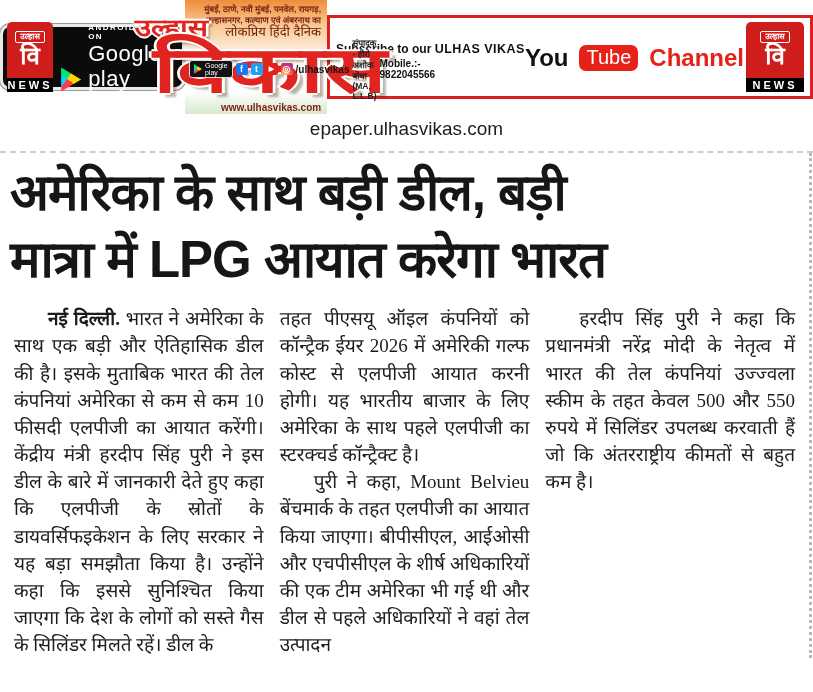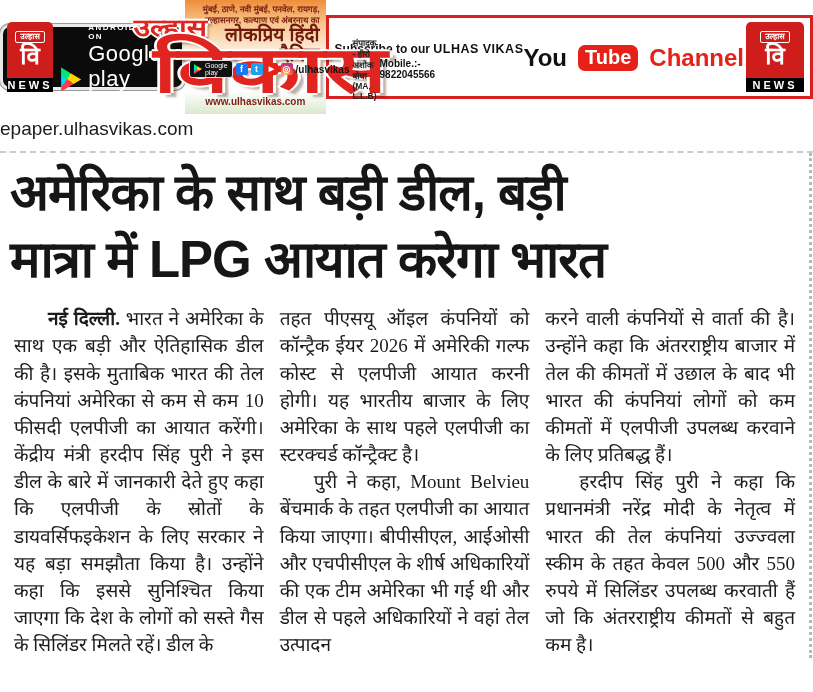--- a/index.html
+++ b/index.html
@@ -26,56 +26,56 @@
       background:conic-gradient(from 215deg at 30% 50%, #00d6ff 0 25%, #00e676 0 50%, #ffd500 0 75%, #ff3d4a 0 100%);
       clip-path:polygon(0 0, 100% 50%, 0 100%); }
   .play-tri.mini { width:8px; height:10px; }
 
   
   .masthead { width:362px; position:relative;
       background:linear-gradient(180deg,#ee8e3a 0%,#f8c term 0%, #f8c48c 20%, #fdeedd 45%, #ffffff 62%, #ffffff 80%, #d9e9cd 100%);
       background:linear-gradient(180deg,#ee8e3a 0%,#f8c48c 20%,#fdeedd 45%,#ffffff 62%,#ffffff 80%,#d9e9cd 100%); }
   .mh-top { text-align:right; padding:3px 6px 0 0; }
   .mh-cities { font-size:8.5px; font-weight:bold; color:#7d1f10; }
-  .mh-tagline { font-size:19px; font-weight:bold; color:#6f1a0c; line-height:1.05; }
+  .mh-tagline { font-size:13px; font-weight:normal; color:#6f1a0c; line-height:1.05; }
   .mh-title { position:absolute; top:10px; left:0; width:100%; text-align:center; }
   .mh-title-top { display:inline-block; font-size:24px; font-weight:bold; color:#e02420; transform:scaleX(1.25);
       text-shadow:-2px 0 #fff,2px 0 #fff,0 -2px #fff,0 2px #fff,3px 3px 2px rgba(60,30,0,.35);
       margin-left:-170px; margin-bottom:-8px; }
   .mh-title-main { display:block; font-size:64px; font-weight:bold; color:#e02420; line-height:.95; transform:scaleX(1.45);
       text-shadow:-2px 0 #fff,2px 0 #fff,0 -2px #fff,0 2px #fff,4px 4px 2px rgba(60,30,0,.35); }
   .mh-bottom { position:absolute; left:4px; right:4px; bottom:13px; display:flex; align-items:center; gap:3px; }
   .mini-badge { background:#111; border:1px solid #ddd; border-radius:3px; display:flex; align-items:center; gap:3px; padding:1px 4px; }
   .mini-badge span { color:#fff; font-size:7px; }
   .soc { width:12px; height:12px; border-radius:2px; color:#fff; font-size:9px; font-weight:bold; line-height:12px; text-align:center; flex:0 0 auto; }
   .soc-fb { background:#1877f2; }
   .soc-tw { background:#1da1f2; }
   .soc-yt { background:#e62117; font-size:7px; }
   .soc-ig { background:radial-gradient(circle at 30% 110%, #ffd776, #f56040 45%, #c13584 75%, #833ab4); }
   .mh-handle { font-size:10px; font-weight:bold; color:#111; }
   .mh-editor { font-size:8.5px; font-weight:bold; color:#222; }
   .mh-mobile { margin-left:auto; font-size:10px; font-weight:bold; color:#111; }
-  .mh-site-row { position:absolute; left:30px; right:30px; bottom:1px; display:flex; align-items:center; gap:6px;flex-direction:column; }
+  .mh-site-row { position:absolute; left:30px; right:30px; bottom:1px; display:flex; align-items:center; gap:6px; }
   .mh-site-row .rule { flex:1; height:3px; background:#ef9233; }
   .mh-site { font-size:10px; font-weight:bold; color:#7d1f10; }
 
   
   .sub-wrap { flex:1; display:flex; align-items:center; justify-content:center; }
   .sub-box { border:3px solid #d92020; background:#fff; padding:4px 6px; display:flex; align-items:center; }
   .sub-lines { display:flex; flex-direction:row; align-items:flex-start; line-height:1.1; }
   .sub-line1 { font-size:12px; font-weight:bold; color:#111; white-space:nowrap; }
   .sub-line1 .sub-brand { font-size:12.5px; letter-spacing:.5px; }
   .yt-row { display:flex; align-items:center; gap:11px; margin-top:2px; }
   .yt-you { font-size:24px; font-weight:bold; color:#111; }
-  .yt-tube { background:#e62117; color:#fff; font-size:20px; font-weight:bold; border-radius:7px; padding:1px 7px 3px; }
+  .yt-tube { background:#e62117; color:#fff; font-size:20px; font-weight:normal; border-radius:7px; padding:1px 7px 3px; }
   .yt-channel { font-size:24px; font-weight:bold; color:#e62117; }
   .sub-logo { margin-left:2px; }
 
   
-  .meta { text-align:left; font-size:19px; color:#1d1d1d; line-height:1.3; margin-top:3px; }
+  .meta { text-align:center; font-size:19px; color:#1d1d1d; line-height:1.3; margin-top:3px; }
 
   .separator { border-top:2px dashed #cccccc; margin:9px 0 0; }
 
   
   .lower { border-right:3px dotted #b8b8b8; margin-right:1px; }
   .headline { padding:6px 10px 6px; color:#161616; font-weight:800; font-size:51px; line-height:1.32; letter-spacing:-1px; }
   .headline div { white-space:nowrap; }
   .article { display:flex; gap:16px; padding:6px 14px 0; }
   .col { flex:1; font-size:19px; line-height:1.43; text-align:justify; color:#1c1c1c; font-family:"Liberation Serif", serif; }
   .col p { margin:0; }
@@ -172,19 +172,18 @@
 
     <div class="article">
       <div class="col">
         <p class="indent"><span class="dateline">नई दिल्ली.</span><span> भारत ने अमेरिका के साथ एक बड़ी और ऐतिहासिक डील की है। इसके मुताबिक भारत की तेल कंपनियां अमेरिका से कम से कम 10 फीसदी एलपीजी का आयात करेंगी। केंद्रीय मंत्री हरदीप सिंह पुरी ने इस डील के बारे में जानकारी देते हुए कहा कि एलपीजी के स्रोतों के डायवर्सिफइकेशन के लिए सरकार ने यह बड़ा समझौता किया है। उन्होंने कहा कि इससे सुनिश्चित किया जाएगा कि देश के लोगों को सस्ते गैस के सिलिंडर मिलते रहें। डील के</span></p>
       </div>
       <div class="col">
         <p>तहत पीएसयू ऑइल कंपनियों को कॉन्ट्रैक ईयर 2026 में अमेरिकी गल्फ कोस्ट से एलपीजी आयात करनी होगी। यह भारतीय बाजार के लिए अमेरिका के साथ पहले एलपीजी का स्टरक्चर्ड कॉन्ट्रैक्ट है।</p>
         <p class="indent">पुरी ने कहा, Mount Belvieu बेंचमार्क के तहत एलपीजी का आयात किया जाएगा। बीपीसीएल, आईओसी और एचपीसीएल के शीर्ष अधिकारियों की एक टीम अमेरिका भी गई थी और डील से पहले अधिकारियों ने वहां तेल उत्पादन</p>
       </div>
       <div class="col">
-        <p>करने वाली कंपनियों से वार्ता की है। उन्होंने कहा कि अंतरराष्ट्रीय बाजार में तेल की कीमतों में उछाल के बाद भी भारत की कंपनियां लोगों को कम कीमतों में एलपीजी उपलब्ध करवाने के लिए प्रतिबद्ध हैं।</p>
         <p class="indent">हरदीप सिंह पुरी ने कहा कि प्रधानमंत्री नरेंद्र मोदी के नेतृत्व में भारत की तेल कंपनियां उज्ज्वला स्कीम के तहत केवल 500 और 550 रुपये में सिलिंडर उपलब्ध करवाती हैं जो कि अंतरराष्ट्रीय कीमतों से बहुत कम है।</p>
       </div>
     </div>
   </div>
 
 </div>
 
 </body></html>

